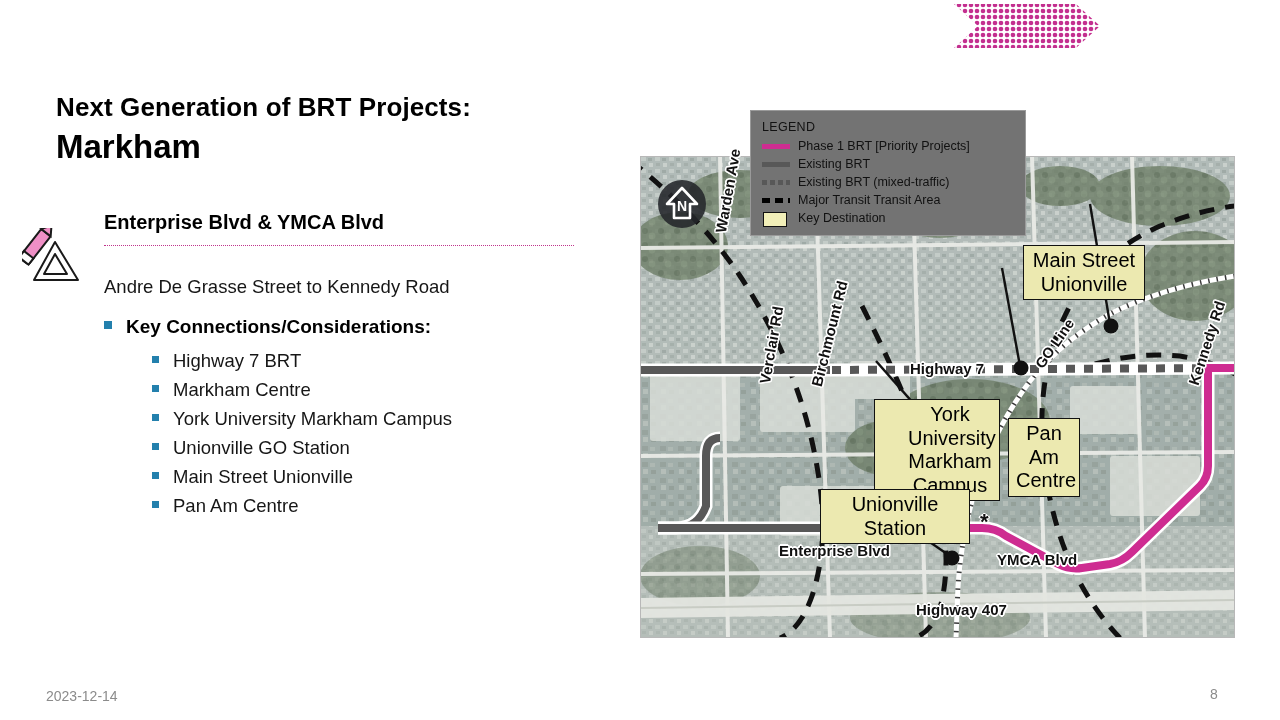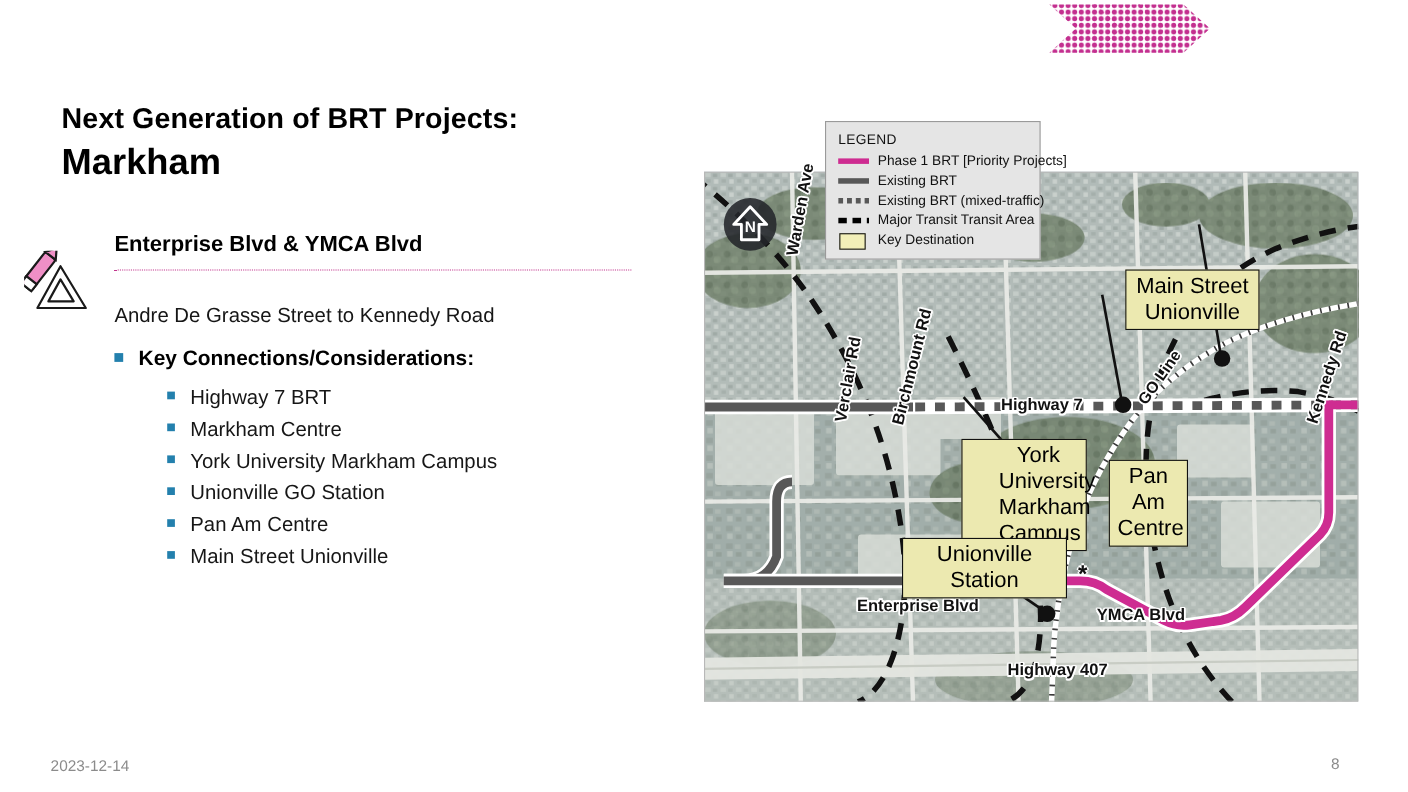--- a/index.html
+++ b/index.html
@@ -57,22 +57,22 @@
   .map-wrap { position: absolute; left: 640px; top: 156px; width: 595px; height: 482px; }
   .map-svg { position: absolute; inset: 0; }
 
   .map-note {
     position: absolute; left: 900px; top: 646px; width: 335px;
     text-align: right; font-size: 14.5px; color: #1b1b1b;
   }
 
   
   .legend {
-    position: absolute; left: 750px; top: 110px; width: 196px;
-    background: #e5e5e5; border: 1px solid #9a9a9a; padding: 9px 11px 10px 11px;
+    position: absolute; left: 750px; top: 110px; width: 276px;
+    background: #737373; border: 1px solid #9a9a9a; padding: 9px 11px 10px 11px;
     z-index: 5;
   }
   .legend-title { font-size: 12.5px; color: #111; letter-spacing: .3px; margin-bottom: 5px; }
   .legend-row { display: flex; align-items: center; gap: 8px; margin-top: 4px; }
   .legend-row .lbl { font-size: 12.5px; color: #111; white-space: nowrap; }
   .sw { width: 28px; height: 12px; flex: none; position: relative; }
   .sw-solid-pink { background: transparent; }
   .sw-solid-pink::after { content:""; position:absolute; left:0; top:4px; width:28px; height:5px; background:#ce2c91; }
   .sw-solid-grey::after { content:""; position:absolute; left:0; top:4px; width:28px; height:5px; background:#585858; }
   .sw-dot-grey::after {
@@ -186,25 +186,25 @@
       <div class="b2">
         <span class="sq"></span>
         <span>York University Markham Campus</span>
       </div>
       <div class="b2">
         <span class="sq"></span>
         <span>Unionville GO Station</span>
       </div>
       <div class="b2">
         <span class="sq"></span>
+        <span>Main Street Unionville</span>
+      </div>
+      <div class="b2">
+        <span class="sq"></span>
         <span>Pan Am Centre</span>
-      </div>
-      <div class="b2">
-        <span class="sq"></span>
-        <span>Main Street Unionville</span>
       </div>
     </div>
   </div>
 
   <div class="map-wrap">
     <svg class="map-svg" viewBox="0 0 595 482" preserveAspectRatio="none" aria-hidden="true">
       <defs>
         <linearGradient id="sky" x1="0" y1="0" x2="0" y2="1">
           <stop offset="0%" stop-color="#9fb0ba"></stop>
           <stop offset="38%" stop-color="#a9b7b9"></stop>
@@ -343,21 +343,21 @@
     <div class="road-label rl-ymca">YMCA Blvd</div>
     <div class="road-label rl-hwy407">Highway 407</div>
 
     <div class="asterisk">*</div>
 
     <div class="callout" style="left:383px; top:89px; width:122px;">
       <div>Main Street</div>
       <div>Unionville</div>
     </div>
 
-    <div class="callout" style="left:234px; top:243px; width:114px;padding-left:33px;">
+    <div class="callout" style="left:234px; top:243px; width:126px;padding-left:33px;">
       <div>York University</div>
       <div>Markham</div>
       <div>Campus</div>
     </div>
 
     <div class="callout" style="left:368px; top:262px; width:72px;">
       <div>Pan Am</div>
       <div>Centre</div>
     </div>
 

